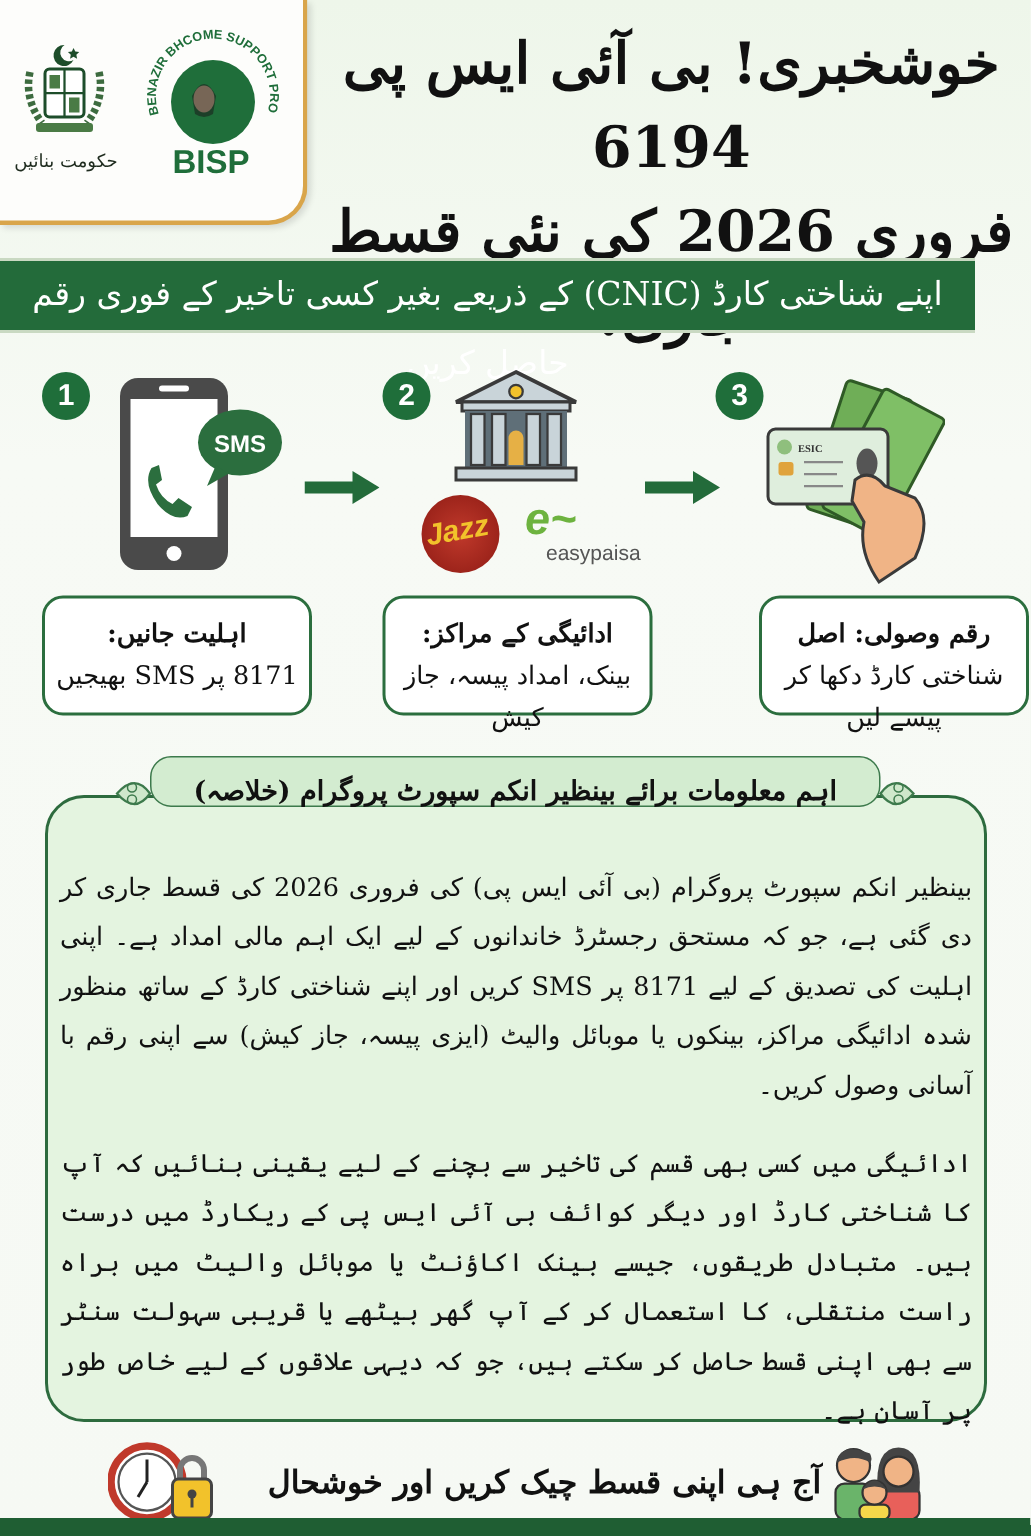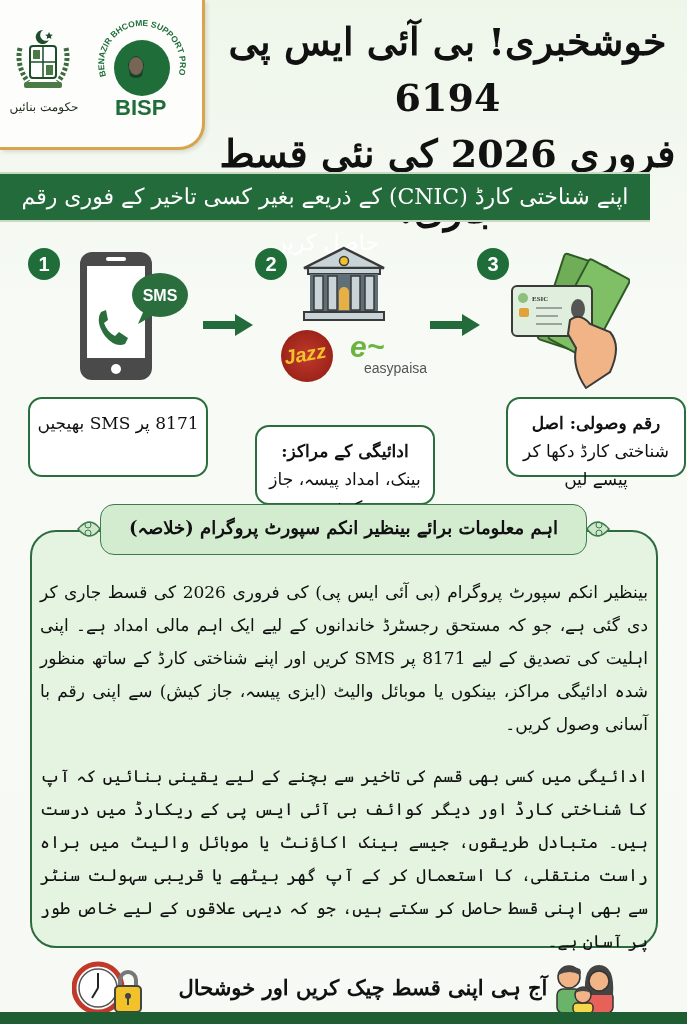--- a/index.html
+++ b/index.html
@@ -63,21 +63,21 @@
   .jazz span { position: absolute; left: 3px; top: 13px; font-family: "Liberation Sans", sans-serif; font-weight: bold; font-style: italic; font-size: 20px; color: #f2c22b; transform: rotate(-10deg); }
   .easy-e { position: absolute; left: 350px; top: 330px; font-family: "Liberation Sans", sans-serif; font-size: 30px; font-style: italic; color: #6db33f; font-weight: bold; }
   .easy-txt { position: absolute; left: 348px; top: 360px; font-family: "Liberation Sans", sans-serif; font-size: 14px; color: #555; margin-left: 16px; }
 
   
   .summary-panel {
     position: absolute; left: 30px; top: 530px; width: 628px; height: 418px;
     background: #e4f4e0; border: 2px solid #2d6b3e; border-radius: 26px;
   }
   .summary-header {
-    position: absolute; left: 100px; top: 504px; width: 487px; height: 51px;
+    position: absolute; left: 100px; top: 504px; width: 487px; height: 34px;
     background: #d3ecd0; border: 1.5px solid #3d7a4c; border-radius: 14px;
     text-align: center; direction: rtl; font-family: "DejaVu Serif", serif;
     font-weight: bold; font-size: 18px; line-height: 46px; color: #111;
   }
   .orn { position: absolute; top: 514px; width: 28px; height: 30px; }
   .para {
     position: absolute; left: 40px; width: 608px;
     direction: rtl; text-align: justify; text-align-last: right;
     font-family: "DejaVu Serif", serif; font-size: 17px; line-height: 33px;
     color: #111;
@@ -180,23 +180,24 @@
     <text x="22" y="51" font-size="7" font-weight="bold" fill="#333" font-family="Liberation Serif, serif">ESIC</text>
     <rect x="9" y="58" width="10" height="9" rx="2" fill="#e0a33c"></rect>
     <line x1="26" y1="58" x2="52" y2="58" stroke="#888" stroke-width="1.5"></line>
     <line x1="26" y1="66" x2="48" y2="66" stroke="#888" stroke-width="1.5"></line>
     <line x1="26" y1="74" x2="52" y2="74" stroke="#888" stroke-width="1.5"></line>
     <ellipse cx="68" cy="59" rx="7" ry="10" fill="#555"></ellipse>
     <path d="M60 70 q10 -8 20 4 l20 8 q12 14 0 40 l-24 16 q-14 -20 -10 -40 l-8 -14 z" fill="#f0b486" stroke="#3a3a3a" stroke-width="2"></path>
   </svg>
 
   <div class="step-box" style="left:28px;">
+    <div class="t1">اہلیت جانیں:</div>
     <div class="t2">8171 پر SMS بھیجیں</div>
   </div>
-  <div class="step-box" style="left:255px;margin-top:28px;">
+  <div class="step-box" style="left:255px;">
     <div class="t1">ادائیگی کے مراکز:</div>
     <div class="t2">بینک، امداد پیسہ، جاز کیش</div>
   </div>
   <div class="step-box" style="left:478px;margin-left:28px;">
     <div class="t1">رقم وصولی: اصل</div>
     <div class="t2">شناختی کارڈ دکھا کر پیسے لیں</div>
   </div>
 
   <div class="summary-panel"></div>
   <svg class="orn" style="left:74px;" viewBox="0 0 28 30">

